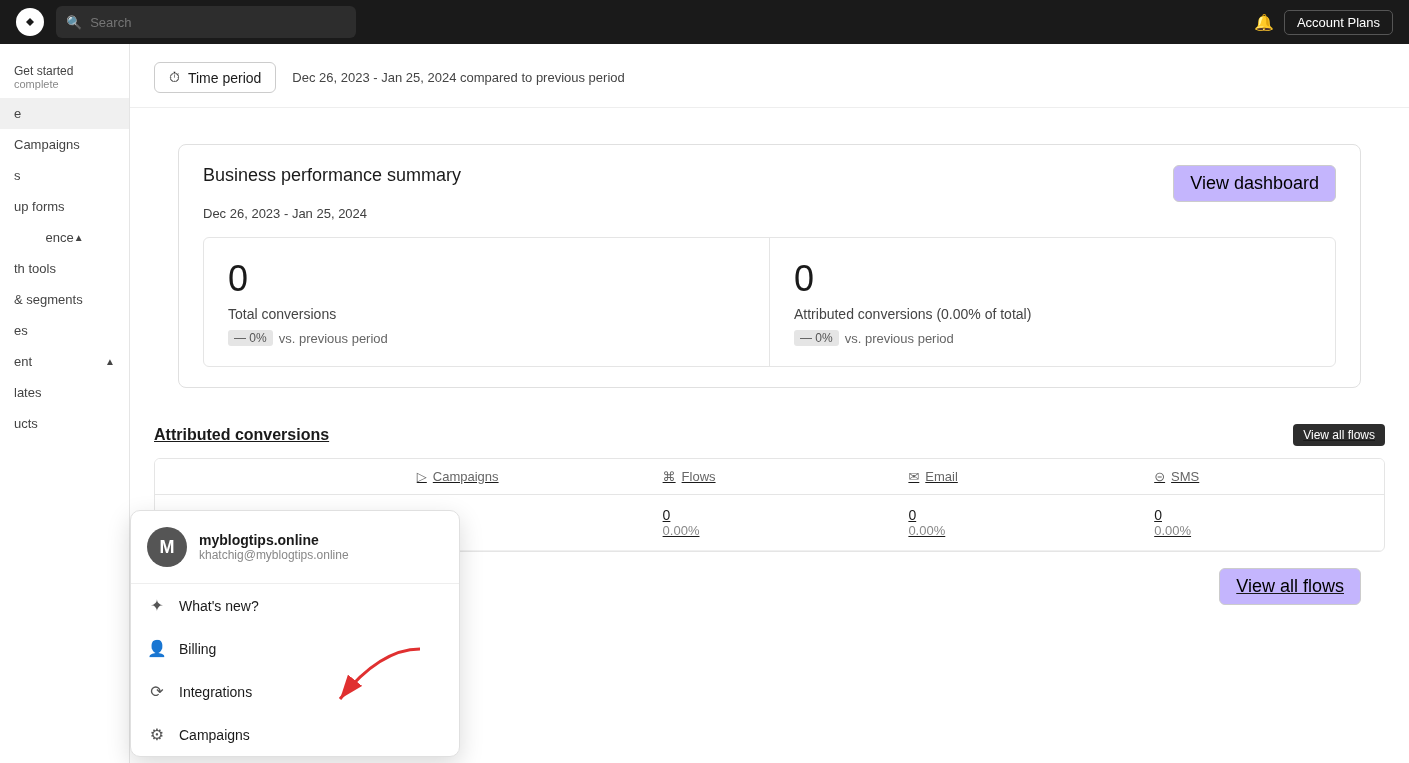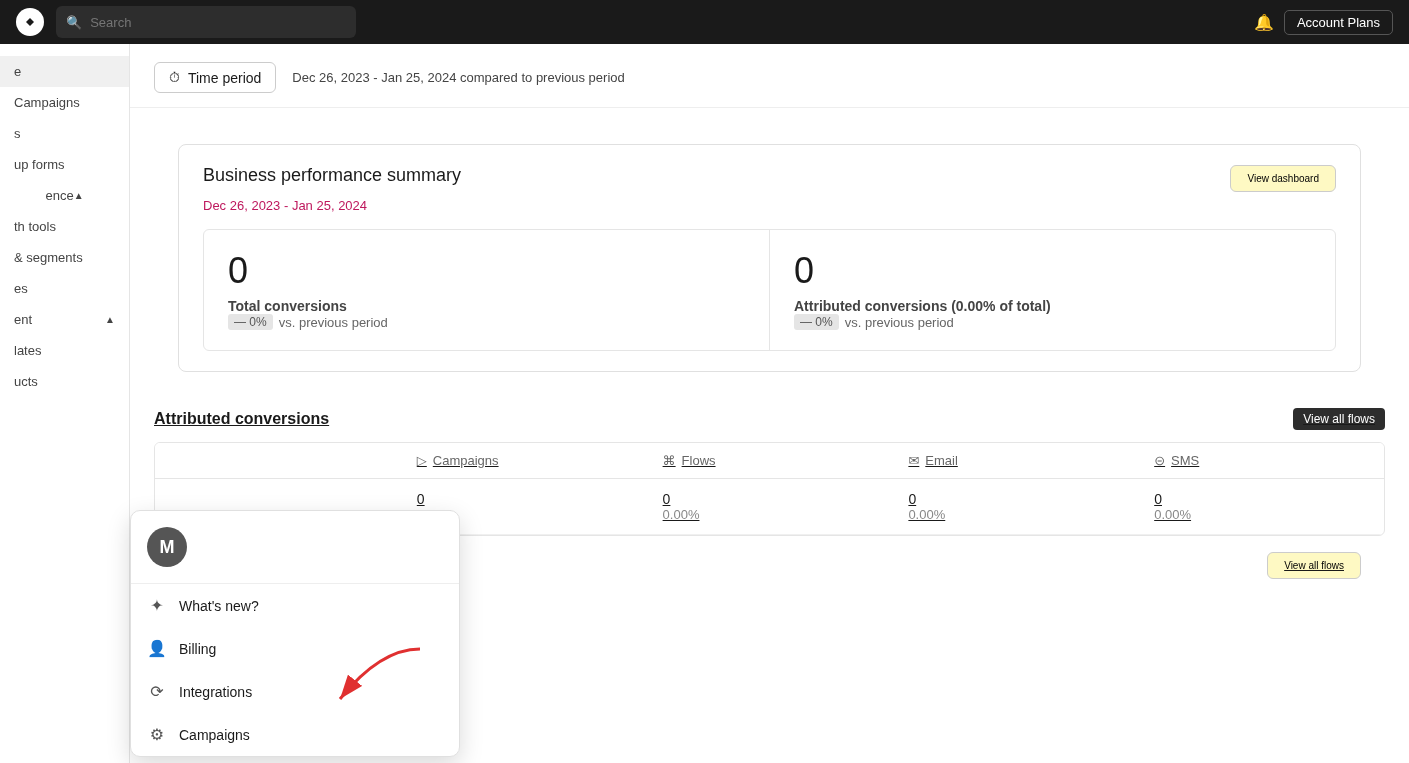--- a/index.html
+++ b/index.html
@@ -36,28 +36,28 @@
     .metric-selector { display: flex; align-items: center; border: 1px solid #ccc; border-radius: 6px; padding: 6px 12px; gap: 8px; cursor: pointer; background: #fff; font-size: 14px; min-width: 180px; }
     .metric-selector .code-icon { color: #666; font-size: 13px; }
     .metric-selector .chevron { margin-left: auto; color: #666; }
     .time-period-btn { display: flex; align-items: center; border: 1px solid #ccc; border-radius: 6px; padding: 6px 14px; gap: 8px; cursor: pointer; background: #fff; font-size: 14px; }
     .date-range-text { font-size: 13px; color: #444; line-height: 1.5; }
 
     
     .summary-card { margin: 20px 24px; border: 1px solid #e0e0e0; border-radius: 8px; padding: 20px 24px; background: #fff; }
     .summary-header { display: flex; align-items: flex-start; justify-content: space-between; margin-bottom: 16px; }
     .summary-title { font-size: 18px; font-weight: 400; color: #1a1a1a; }
-    .summary-date { font-size: 13px; color: #be185d; margin-top: 12px; }
-    .view-dashboard-btn { border: 1px solid #ccc; background: #fef9c3; border-radius: 6px; padding: 7px 16px; font-size: 10px; cursor: pointer; }
+    .summary-date { font-size: 13px; color: #404040; margin-top: 20px; }
+    .view-dashboard-btn { border: 1px solid #ccc; background: #c4b5fd; border-radius: 6px; padding: 7px 16px; font-size: 18px; cursor: pointer; }
 
     .metrics-row { display: flex; gap: 0; border: 1px solid #e5e5e5; border-radius: 6px; overflow: hidden; margin-top: 8px; }
     .metric-box { flex: 1; padding: 20px 24px; border-right: 1px solid #e5e5e5; }
     .metric-box:last-child { border-right: none; }
     .metric-value { font-size: 36px; font-weight: 500; color: #1a1a1a; margin-bottom: 6px; }
-    .metric-name { font-size: 14px; color: #444; margin-bottom: 0; font-weight: bold; }
+    .metric-name { font-size: 14px; color: #444; margin-bottom: 8px; }
     .metric-change { display: flex; align-items: center; gap: 6px; font-size: 13px; color: #666; }
     .change-badge { background: #e5e5e5; border-radius: 3px; padding: 1px 6px; font-size: 12px; color: #555; }
 
     
     .attributed-section { padding: 0 24px 20px; text-decoration: underline; }
     .attributed-header { display: flex; align-items: center; justify-content: space-between; padding: 16px 0 12px; }
     .attributed-title { font-size: 16px; font-weight: 600; }
 
     .conversions-table { border: 1px solid #e5e5e5; border-radius: 6px; overflow: hidden; }
     .conversions-table-header { display: grid; grid-template-columns: 1fr 1fr 1fr 1fr 1fr; border-bottom: 1px solid #e5e5e5; background: #fff; }
@@ -98,20 +98,24 @@
   </div>
   <div class="topnav-right">
     <span class="topnav-bell">🔔</span>
     <button class="topnav-account-btn">Account Plans</button>
   </div>
 </nav>
 
 <div class="layout">
 
   <aside class="sidebar">
+    <div class="sidebar-item">
+      <div style="font-size:12px;color:#444;">Get started</div>
+      <div style="font-size:11px;color:#888;">complete</div>
+    </div>
     <div class="sidebar-item active" style="overflow:hidden;text-overflow:ellipsis;">e</div>
     <div class="sidebar-item">Campaigns</div>
     <div class="sidebar-item">s</div>
     <div class="sidebar-item">up forms</div>
     <div class="sidebar-item" style="display:flex;justify-content:center;align-items:center;">
       <span>ence</span>
       <span style="font-size:10px;">▲</span>
     </div>
     <div class="sidebar-item">th tools</div>
     <div class="sidebar-item">&amp; segments</div>
@@ -217,20 +221,24 @@
         <button class="view-dashboard-btn">View all flows</button>
       </div>
     </div>
 
   </main>
 </div>
 
 <div class="user-popup">
   <div class="user-popup-header">
     <div class="user-avatar">M</div>
+    <div class="user-info">
+      <div class="user-name">myblogtips.online</div>
+      <div class="user-email">khatchig@myblogtips.online</div>
+    </div>
   </div>
   <div class="popup-menu-item">
     <span class="popup-icon">✦</span>
     <span>What's new?</span>
   </div>
   <div class="popup-menu-item">
     <span class="popup-icon">👤</span>
     <span>Billing</span>
   </div>
   <div class="popup-menu-item">

